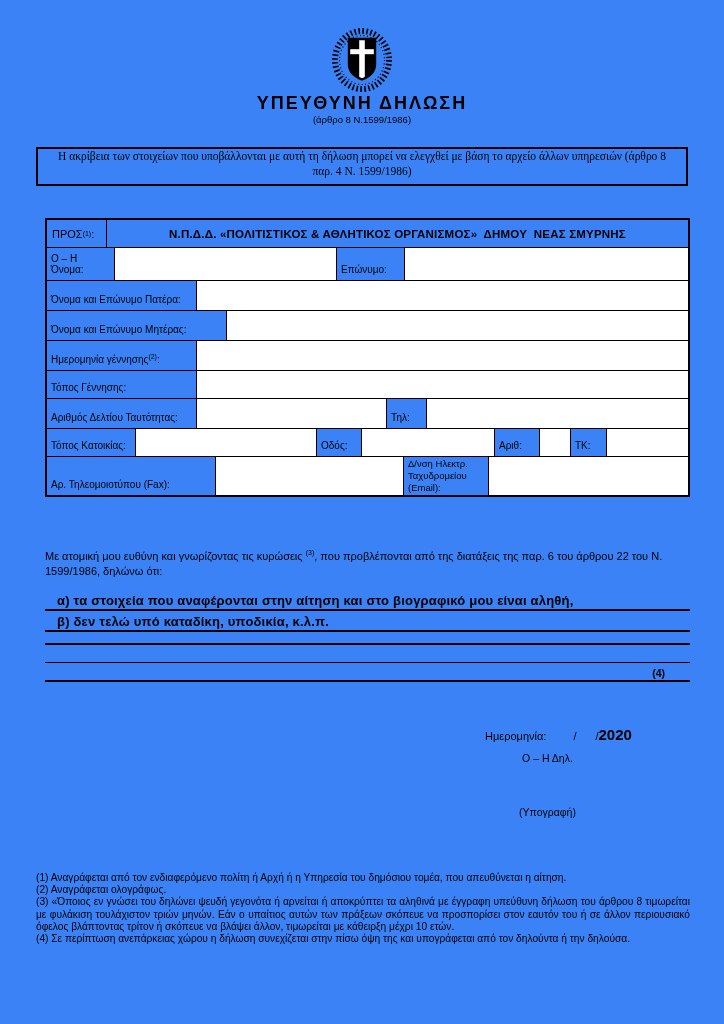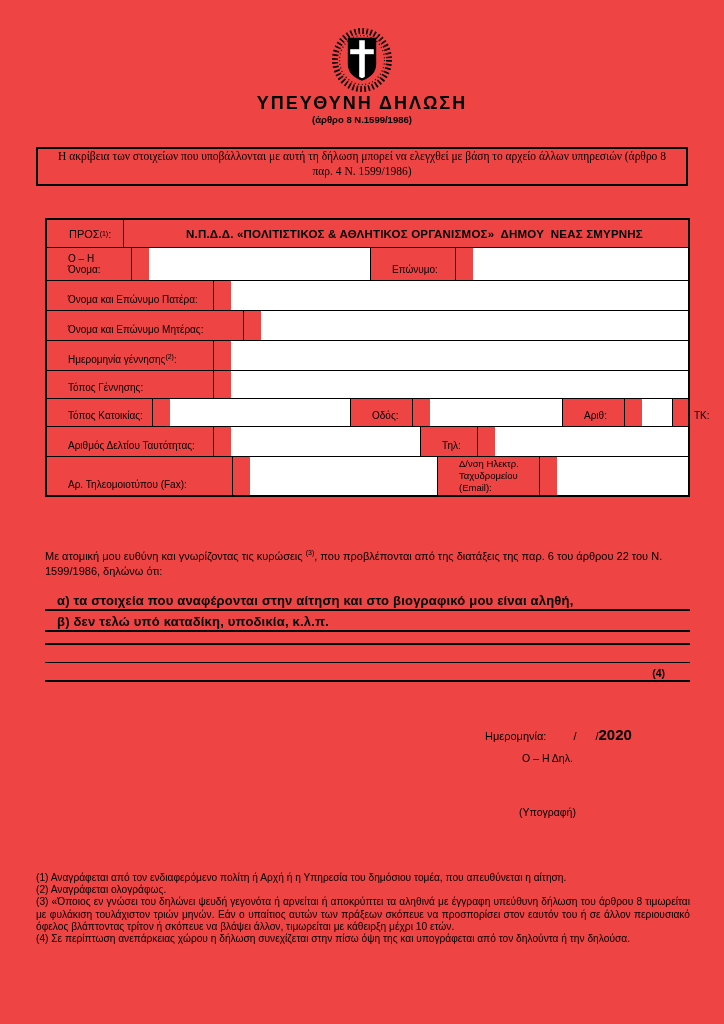--- a/index.html
+++ b/index.html
@@ -1,39 +1,39 @@
 <!DOCTYPE html>
 <html><head>
 <meta charset="utf-8">
 <style>
   * { margin:0; padding:0; box-sizing:border-box; }
   html,body { background:#888; }
   .page {
     position:relative; width:724px; height:1024px; margin:0 auto;
-    background:#ef4444; color:#000;
+    background:#3b82f6; color:#000;
     font-family:"Liberation Sans", sans-serif;
     overflow:hidden;
   }
   
   .emblem { position:absolute; top:27px; left:326px; width:72px; height:66px; }
   .doc-title { position:absolute; top:93px; left:0; width:100%; text-align:center;
     font-size:18px; font-weight:bold; letter-spacing:2px; }
   .doc-subtitle { position:absolute; top:114px; left:0; width:100%; text-align:center;
-    font-size:9.5px; font-weight:bold; }
+    font-size:9.5px; font-weight:normal; }
   
   .notice { position:absolute; top:147px; left:36px; width:652px;
     border:2px solid #000; padding:0 14px 5px 14px;
     font-family:"Liberation Serif", serif; font-size:11.5px; line-height:1.3;
     text-align:center; }
   
   .ft { position:absolute; top:218px; left:45px; width:645px;
     border:2px solid #000; }
   .ftr { display:flex; border-bottom:1.5px solid #000; }
   .ftr:last-child { border-bottom:none; }
-  .ftc { border-right:1.5px solid #000; flex:0 0 auto;margin-left:17px; }
+  .ftc { border-right:1.5px solid #000; flex:0 0 auto; }
   .ftc:last-child { border-right:none; flex:1 1 auto; }
   .lbl { font-size:10px; display:flex; align-items:flex-end; padding:0 2px 5px 4px; }
   .fill { background:#fff; }
   .pros-lbl { font-size:11px; display:flex; align-items:center; padding-left:5px; }
   .pros-val { font-weight:bold; font-size:11.5px; display:flex; align-items:center;
     justify-content:center; white-space:pre-wrap; letter-spacing:.2px; }
   .email-lbl { font-size:9.5px; line-height:1.25; display:flex; align-items:center;
     padding:2px 2px 2px 4px; }
   sup { font-size:7px; vertical-align:super; }
   
@@ -119,35 +119,35 @@
         <span><span>Ημερομηνία γέννησης</span><sup>(2)</sup><span>:</span></span>
       </div>
       <div class="ftc fill"></div>
     </div>
 
     <div class="ftr" style="height:28px">
       <div class="ftc lbl" style="width:150px">Τόπος Γέννησης:</div>
       <div class="ftc fill"></div>
     </div>
 
+    <div class="ftr" style="height:30px">
+      <div class="ftc lbl" style="width:150px">Αριθμός Δελτίου Ταυτότητας:</div>
+      <div class="ftc fill" style="width:190px"></div>
+      <div class="ftc lbl" style="width:40px">Τηλ:</div>
+      <div class="ftc fill"></div>
+    </div>
+
     <div class="ftr" style="height:28px">
       <div class="ftc lbl" style="width:89px">Τόπος Κατοικίας:</div>
       <div class="ftc fill" style="width:181px"></div>
       <div class="ftc lbl" style="width:45px">Οδός:</div>
       <div class="ftc fill" style="width:133px"></div>
       <div class="ftc lbl" style="width:45px">Αριθ:</div>
       <div class="ftc fill" style="width:31px"></div>
       <div class="ftc lbl" style="width:36px">ΤΚ:</div>
-      <div class="ftc fill"></div>
-    </div>
-
-    <div class="ftr" style="height:30px">
-      <div class="ftc lbl" style="width:150px">Αριθμός Δελτίου Ταυτότητας:</div>
-      <div class="ftc fill" style="width:190px"></div>
-      <div class="ftc lbl" style="width:40px">Τηλ:</div>
       <div class="ftc fill"></div>
     </div>
 
     <div class="ftr" style="height:38px">
       <div class="ftc lbl" style="width:169px">Αρ. Τηλεομοιοτύπου (Fax):</div>
       <div class="ftc fill" style="width:188px"></div>
       <div class="ftc email-lbl" style="width:85px">Δ/νση Ηλεκτρ. Ταχυδρομείου (Email):</div>
       <div class="ftc fill"></div>
     </div>
 

